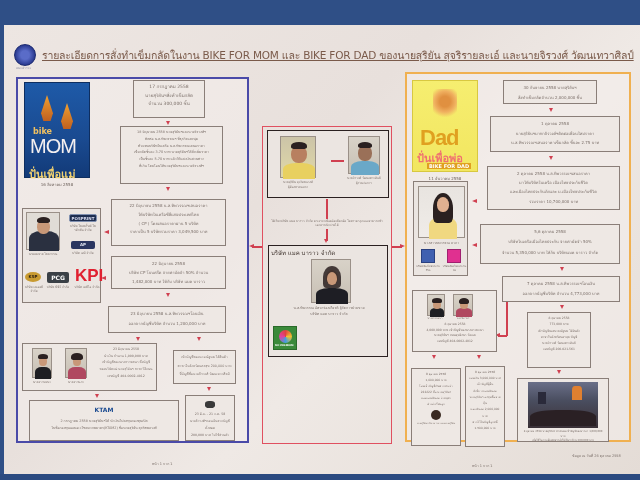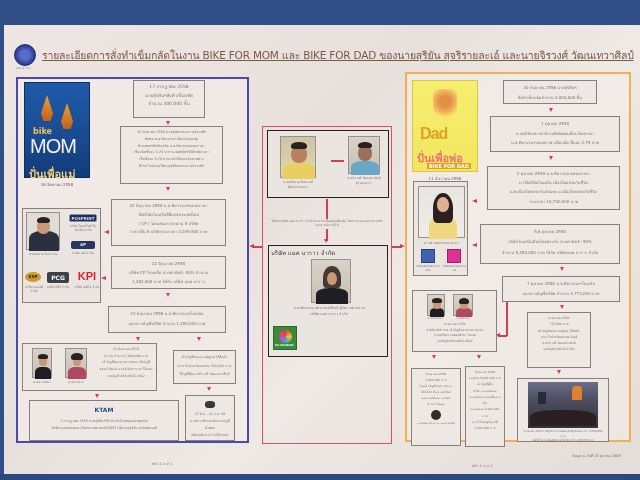--- a/index.html
+++ b/index.html
@@ -20,21 +20,21 @@
 .hline{position:absolute;height:1.5px;background:#d04050}
 .arrow-l{position:absolute;width:0;height:0;border-top:2.5px solid transparent;border-bottom:2.5px solid transparent;border-right:5px solid #d04050}
 .arrow-r{position:absolute;width:0;height:0;border-top:2.5px solid transparent;border-bottom:2.5px solid transparent;border-left:5px solid #d04050}
 .poster-mom{position:absolute;left:24px;top:82px;width:66px;height:96px;background:linear-gradient(180deg,#1e5aa8 0%,#1a4a90 60%,#123a78 100%);border:1px solid #0e2e60}
 .poster-mom .bike{position:absolute;left:8px;top:44px;font-size:8px;color:#f0c060;font-weight:bold}
 .poster-mom .mom{position:absolute;left:5px;top:52px;font-size:20px;color:#f5f0f0;font-family:"Liberation Sans",sans-serif;letter-spacing:-1px}
 .poster-mom .thai{position:absolute;left:4px;top:82px;font-size:11px;color:#f0d070;font-weight:bold}
 .poster-mom .crown{position:absolute;width:12px;height:26px;top:12px;background:linear-gradient(180deg,#f0a030,#c06020);clip-path:polygon(50% 0,100% 70%,80% 100%,20% 100%,0 70%)}
 .caption{position:absolute;font-size:4px;color:#6a5e58;text-align:center}
 .poster-dad{position:absolute;left:412px;top:80px;width:66px;height:92px;background:linear-gradient(180deg,#f6ee70 0%,#f2e660 100%);border:1px solid #d8c840}
-.poster-dad .dad{position:absolute;left:7px;top:44px;font-size:16px;color:#e0a020;font-family:"Liberation Sans",sans-serif;font-weight:bold;letter-spacing:-1px}
+.poster-dad .dad{position:absolute;left:7px;top:44px;font-size:22px;color:#e0a020;font-family:"Liberation Sans",sans-serif;font-weight:bold;letter-spacing:-1px}
 .poster-dad .thai{position:absolute;left:4px;top:68px;font-size:11px;color:#f07070;font-weight:bold}
 .poster-dad .sub{position:absolute;left:14px;top:82px;font-size:5px;color:#fff;background:#e0a020;padding:0 2px;font-weight:bold}
 .poster-dad .emblem{position:absolute;left:20px;top:8px;width:24px;height:36px;background:radial-gradient(circle at 50% 35%,#e09040 20%,#f0b060 40%,transparent 60%)}
 .photo-card{position:absolute;background:#ebe5e1;border:1px solid #8a7e78}
 .mugshot{position:absolute;background:linear-gradient(180deg,#d8d2c8,#c8c0b4);border:0.5px solid #9a9088}
 .face{position:absolute;border-radius:50% 50% 45% 45%;background:#c89878}
 .hair{position:absolute;border-radius:50% 50% 30% 30%;background:#2a2020}
 .body-shirt{position:absolute;border-radius:40% 40% 0 0}
 .logo-chip{position:absolute;font-size:6px;font-weight:bold;text-align:center;border-radius:2px}
 .smalltxt{position:absolute;font-size:3px;color:#7a6e68;text-align:center;line-height:1.4}
@@ -109,21 +109,21 @@
   </div>
   <div class="smalltxt" style="left:3px;top:43px;width:34px">นายสมชาย ไชยวรรณ</div>
   <div class="logo-chip" style="left:46px;top:5px;width:28px;height:8px;background:#1e2e50;color:#d8dcf0;font-size:4px;line-height:8px;border:1px solid #8090b0">POSPRINT</div>
   <div class="smalltxt" style="left:44px;top:15px;width:32px">บริษัท โพสพริ้นท์ โพรดักชั่น จำกัด</div>
   <div class="logo-chip" style="left:48px;top:32px;width:24px;height:8px;background:#2a3660;color:#e0e4f0;font-size:4px;line-height:8px">AP</div>
   <div class="smalltxt" style="left:44px;top:42px;width:32px">บริษัท เอพี จำกัด</div>
   <div class="logo-chip" style="left:2px;top:63px;width:16px;height:10px;background:#c89a30;color:#2a1e10;font-size:4px;line-height:10px;border-radius:50%">KSP</div>
   <div class="smalltxt" style="left:0;top:76px;width:22px">บริษัท เคเอสพี จำกัด</div>
   <div class="logo-chip" style="left:24px;top:63px;width:22px;height:11px;background:#3a4046;color:#fff;font-size:6px;line-height:11px">PCG</div>
   <div class="smalltxt" style="left:22px;top:76px;width:26px">บริษัท พีซีจี จำกัด</div>
-  <div class="logo-chip" style="left:52px;top:60px;width:24px;height:14px;color:#e02030;font-size:11px;line-height:14px;font-family:'Liberation Sans',sans-serif">KPI</div>
+  <div class="logo-chip" style="left:52px;top:60px;width:24px;height:14px;color:#e02030;font-size:17px;line-height:14px;font-family:'Liberation Sans',sans-serif">KPI</div>
   <div class="smalltxt" style="left:50px;top:76px;width:28px">บริษัท เคพีไอ จำกัด</div>
 </div>
 
 <div class="box" style="left:22px;top:343px;width:135px;height:48px;text-align:left">
   <div class="mugshot" style="left:9px;top:4px;width:20px;height:30px">
     <div class="body-shirt" style="left:2px;top:18px;width:16px;height:12px;background:#1e1e22"></div>
     <div class="face" style="left:6px;top:7px;width:8px;height:10px"></div>
     <div class="hair" style="left:5px;top:5px;width:10px;height:5px"></div>
   </div>
   <div class="smalltxt" style="left:6px;top:36px;width:26px">นางสาวพจนา</div>

